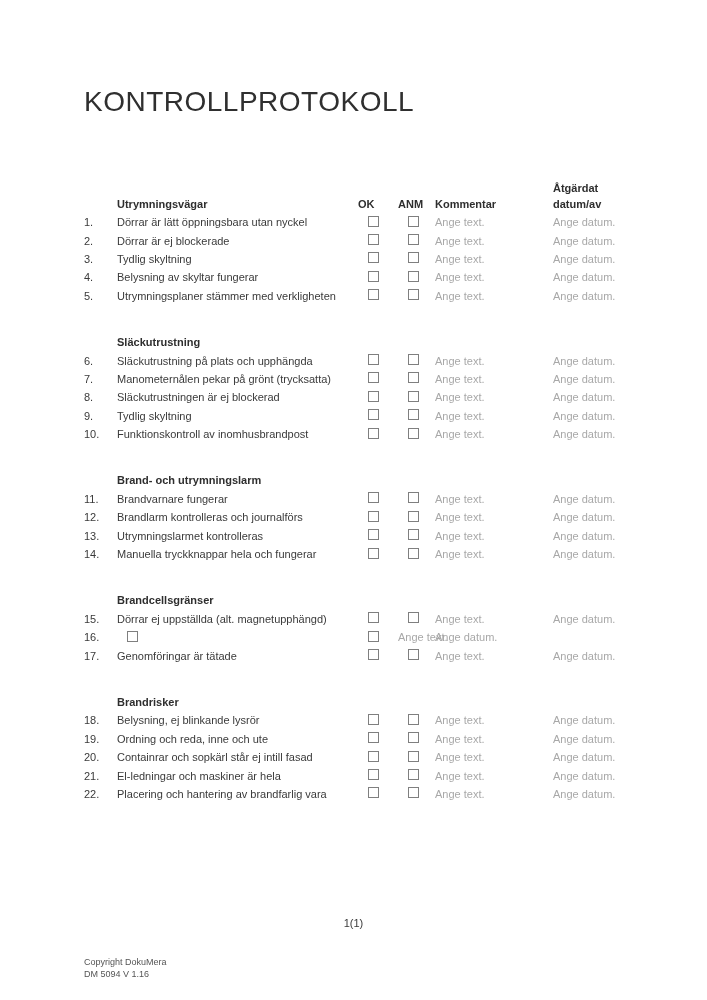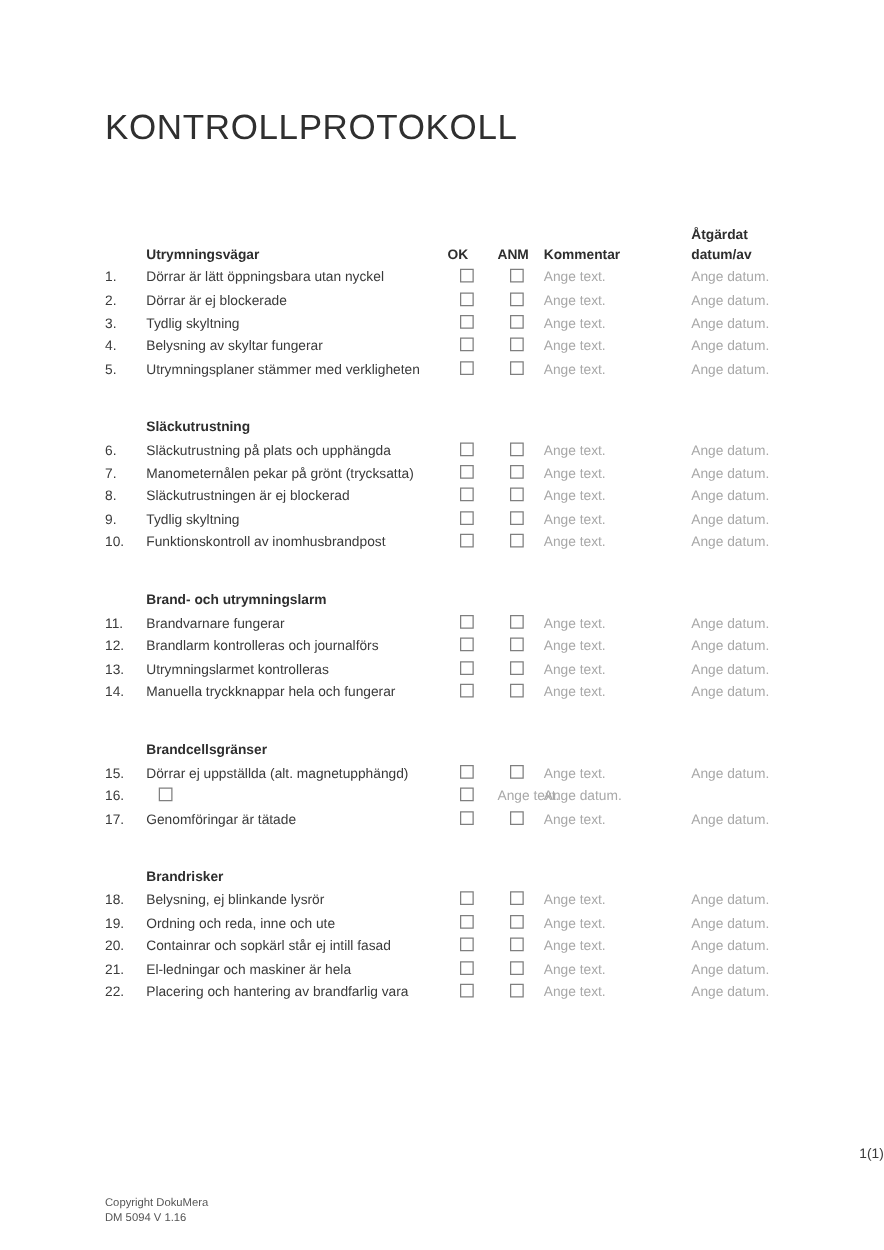--- a/index.html
+++ b/index.html
@@ -76,21 +76,21 @@
   }
   .cell {
     white-space: nowrap;
     overflow: visible;
   }
   .page-number {
     position: absolute;
     left: 0;
     top: 917px;
     width: 100%;
-    text-align: right;
+    text-align: center;
     font-size: 11px;
     color: #3a3a3a;
   }
   .footer {
     position: absolute;
     left: 84px;
     top: 932px;
     font-size: 9px;
     line-height: 11.5px;
     color: #555555;

